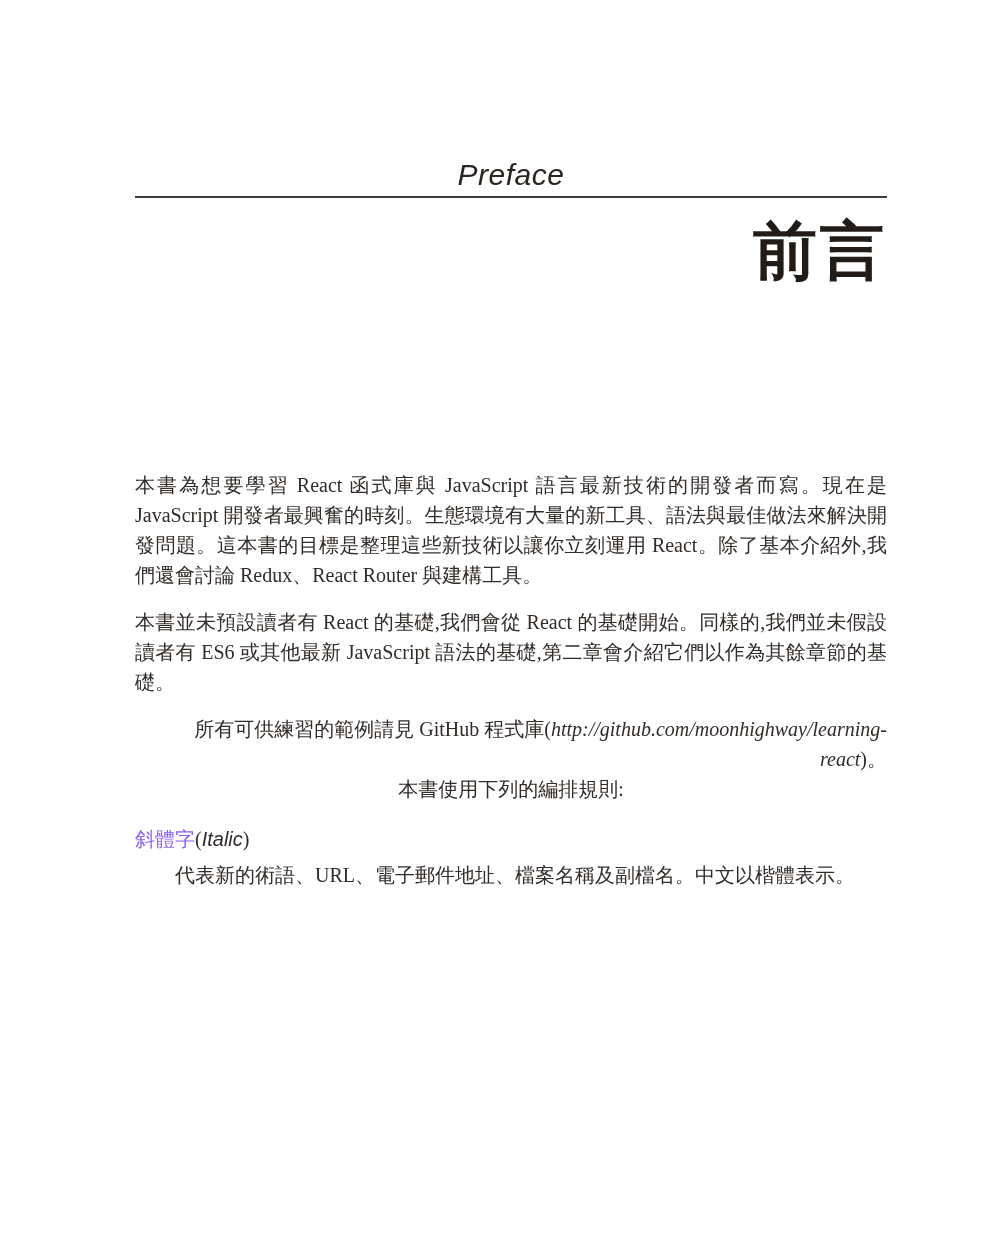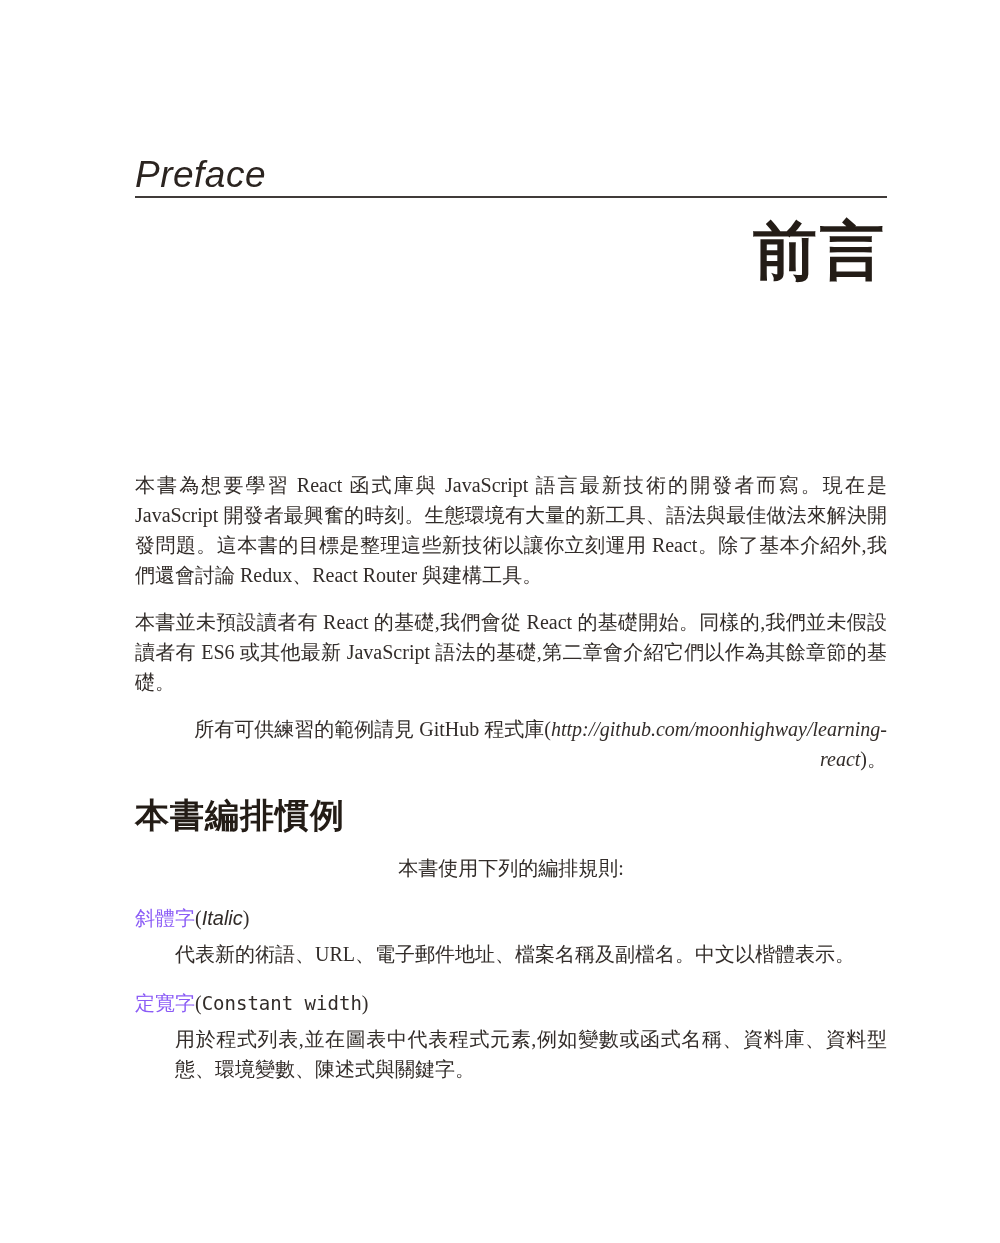--- a/index.html
+++ b/index.html
@@ -13,24 +13,24 @@
     height: 1243px;
     background: #ffffff;
     overflow: hidden;
   }
   
   .running-head {
     position: absolute;
     top: 158px;
     left: 135px;
     width: 752px;
-    text-align: left;
+    text-align: center;
     font-family: "Liberation Sans", "DejaVu Sans", sans-serif;
     font-style: italic;
-    font-size: 37px;
+    font-size: 30px;
     line-height: 34px;
     color: #2b2420;
     letter-spacing: 0.5px;
   }
   .head-rule {
     position: absolute;
     top: 196px;
     left: 135px;
     width: 752px;
     height: 2px;
@@ -110,28 +110,23 @@
 
   <div class="body-flow">
 
     <p class="para">本書為想要學習 React 函式庫與 JavaScript 語言最新技術的開發者而寫。現在是 JavaScript 開發者最興奮的時刻。生態環境有大量的新工具、語法與最佳做法來解決開發問題。這本書的目標是整理這些新技術以讓你立刻運用 React。除了基本介紹外,我們還會討論 Redux、React Router 與建構工具。</p>
 
     <p class="para">本書並未預設讀者有 React 的基礎,我們會從 React 的基礎開始。同樣的,我們並未假設讀者有 ES6 或其他最新 JavaScript 語法的基礎,第二章會介紹它們以作為其餘章節的基礎。</p>
 
 
     <p class="repo-note"><span>所有可供練習的範例請見 GitHub 程式庫(</span><em class="url">http://github.com/moonhighway/learning-react</em><span>)。</span></p>
 
-    <h2 class="section-heading">本書編排慣例</h2>
 
     <p class="conventions-intro">本書使用下列的編排規則:</p>
 
     <div class="term-block">
       <p class="term-line"><span class="term-zh">斜體字</span><span>(</span><em class="term-latin-italic">Italic</em><span>)</span></p>
       <p class="definition">代表新的術語、URL、電子郵件地址、檔案名稱及副檔名。中文以楷體表示。</p>
     </div>
 
-    <div class="term-block">
-      <p class="term-line"><span class="term-zh">定寬字</span><span>(</span><code class="term-latin-mono">Constant width</code><span>)</span></p>
-      <p class="definition definition-last">用於程式列表,並在圖表中代表程式元素,例如變數或函式名稱、資料庫、資料型態、環境變數、陳述式與關鍵字。</p>
-    </div>
 
   </div>
 </div>
 
 </body></html>

